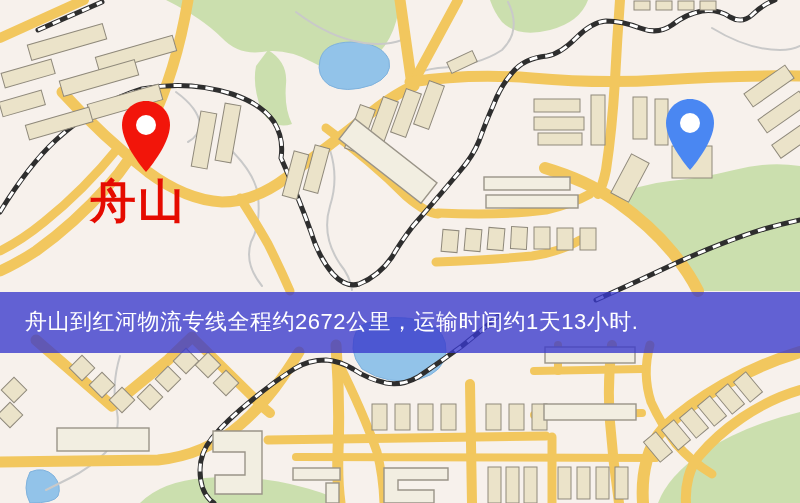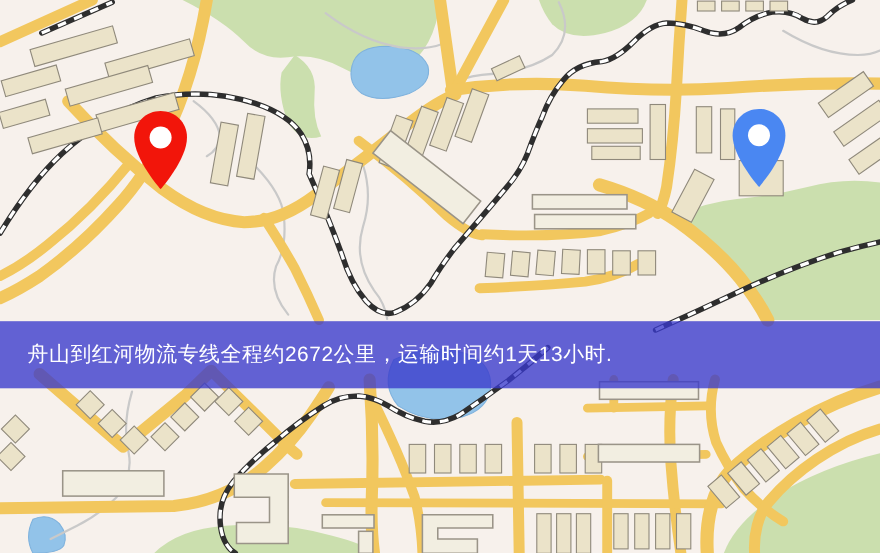--- a/index.html
+++ b/index.html
@@ -33,21 +33,21 @@
     text-shadow:0 0 1px rgba(255,255,255,.4);
   }
   .label-origin{left:90px;top:178px;}
   .label-dest{left:642px;top:178px;}
   .banner{
     position:absolute;left:0;top:292px;width:800px;height:61px;
     background:rgba(56,56,204,0.78);
     display:flex;align-items:center;box-sizing:border-box;padding:0 10px 2px 25px;
   }
   .banner span{
-    color:#ffffff;font-size:19px;letter-spacing:0.5px;white-space:nowrap;
+    color:#ffffff;font-size:22px;letter-spacing:0.5px;white-space:nowrap;
     font-family:"Liberation Sans", sans-serif;
   }
 </style>
 </head>
 <body>
 
 <div class="stage">
 
   <svg class="map-svg" viewBox="0 0 800 503" aria-hidden="true">
 
@@ -222,18 +222,19 @@
     </svg>
   </div>
 
   <div class="pin pin-dest">
     <svg viewBox="0 0 54 74">
       <path d="M27,73 C27,73 3,46 3,26 C3,12 14,2 27,2 C40,2 51,12 51,26 C51,46 27,73 27,73 Z" fill="#4a87f2"></path>
       <circle cx="27" cy="26" r="10" fill="#ffffff"></circle>
     </svg>
   </div>
 
+  <div class="city-label label-origin" style="color: rgb(229, 11, 0);">舟山</div>
 
   <div class="banner" style="background: rgba(56, 56, 204, 0.78);">
     <span style="color: rgb(255, 255, 255);">舟山到红河物流专线全程约2672公里，运输时间约1天13小时.</span>
   </div>
 
 </div>
 
 </body></html>

